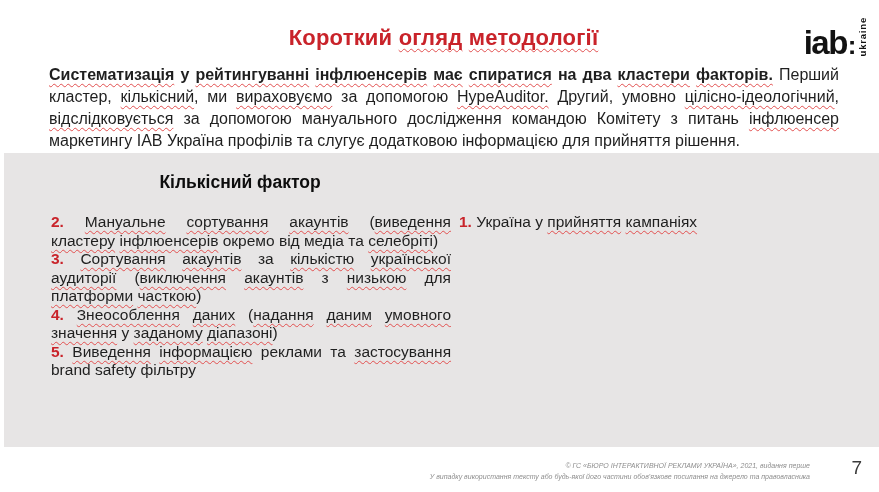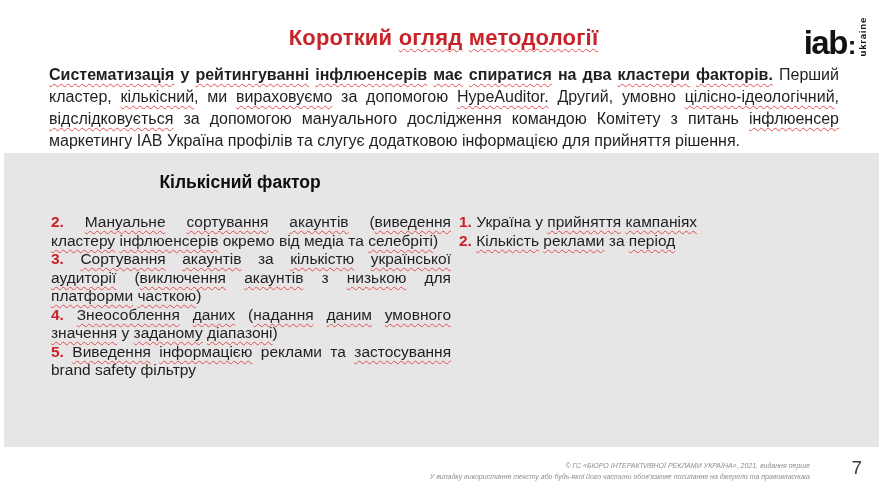--- a/index.html
+++ b/index.html
@@ -75,21 +75,20 @@
       <div class="items">
           <div class="item"><span class="num">2.</span> <span class="sq">Мануальне</span><span> </span><span class="sq">сортування</span><span> </span><span class="sq">акаунтів</span><span> (</span><span class="sq">виведення</span><span> </span><span class="sq">кластеру</span><span> </span><span class="sq">інфлюенсерів</span><span> окремо від медіа та </span><span class="sq">селебріті</span><span>)</span></div>
           <div class="item"><span class="num">3.</span> <span class="sq">Сортування</span><span> </span><span class="sq">акаунтів</span><span> за </span><span class="sq">кількістю</span><span> </span><span class="sq">української</span><span> </span><span class="sq">аудиторії</span><span> (</span><span class="sq">виключення</span><span> </span><span class="sq">акаунтів</span><span> з </span><span class="sq">низькою</span><span> для </span><span class="sq">платформи</span><span> </span><span class="sq">часткою</span><span>)</span></div>
           <div class="item"><span class="num">4.</span> <span class="sq">Знеособлення</span><span> </span><span class="sq">даних</span><span> (</span><span class="sq">надання</span><span> </span><span class="sq">даним</span><span> </span><span class="sq">умовного</span><span> </span><span class="sq">значення</span><span> у </span><span class="sq">заданому</span><span> </span><span class="sq">діапазоні</span><span>)</span></div>
           <div class="item"><span class="num">5.</span> <span class="sq">Виведення</span><span> </span><span class="sq">інформацією</span><span> реклами та </span><span class="sq">застосування</span><span> brand safety фільтру</span></div>
         </div>
     </div>
     <div class="col col-right">
       <div class="items">
           <div class="item"><span class="num">1.</span> <span>Україна у </span><span class="sq">прийняття</span><span> </span><span class="sq">кампаніях</span></div>
-          <div class="item"><span class="num">2.</span> <span class="sq">Кількість</span><span> </span><span class="sq">реклами</span><span> за </span><span class="sq">період</span></div>
         </div>
     </div>
   </div>
 
   <div class="footer">
     <div class="copyright">
       <div>© ГС «БЮРО ІНТЕРАКТИВНОЇ РЕКЛАМИ УКРАЇНА», 2021, видання перше</div>
       <div>У випадку використання тексту або будь-якої його частини обов'язкове посилання на джерело та правовласника</div>
     </div>
     <div class="page-number">7</div>

